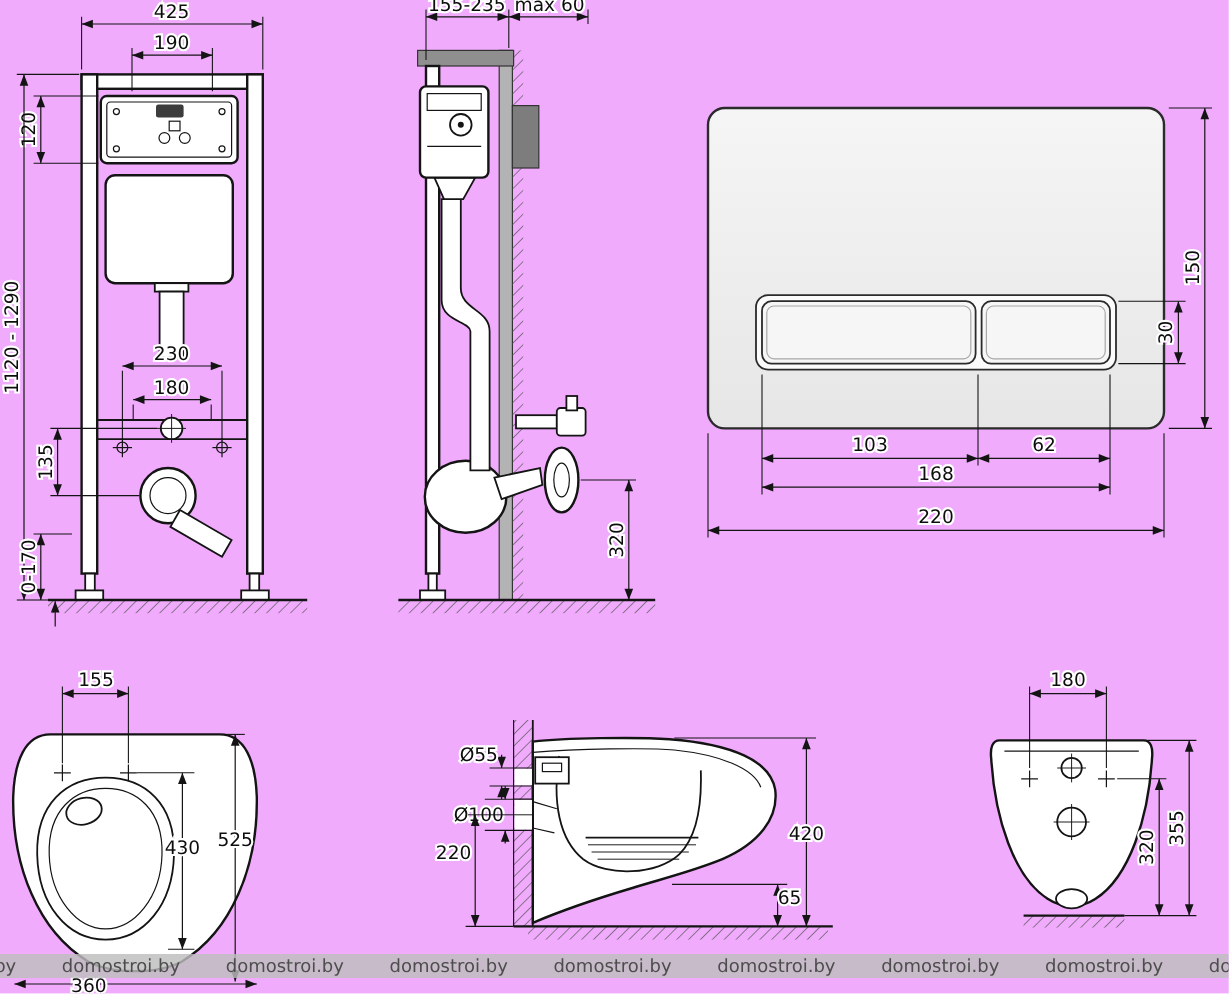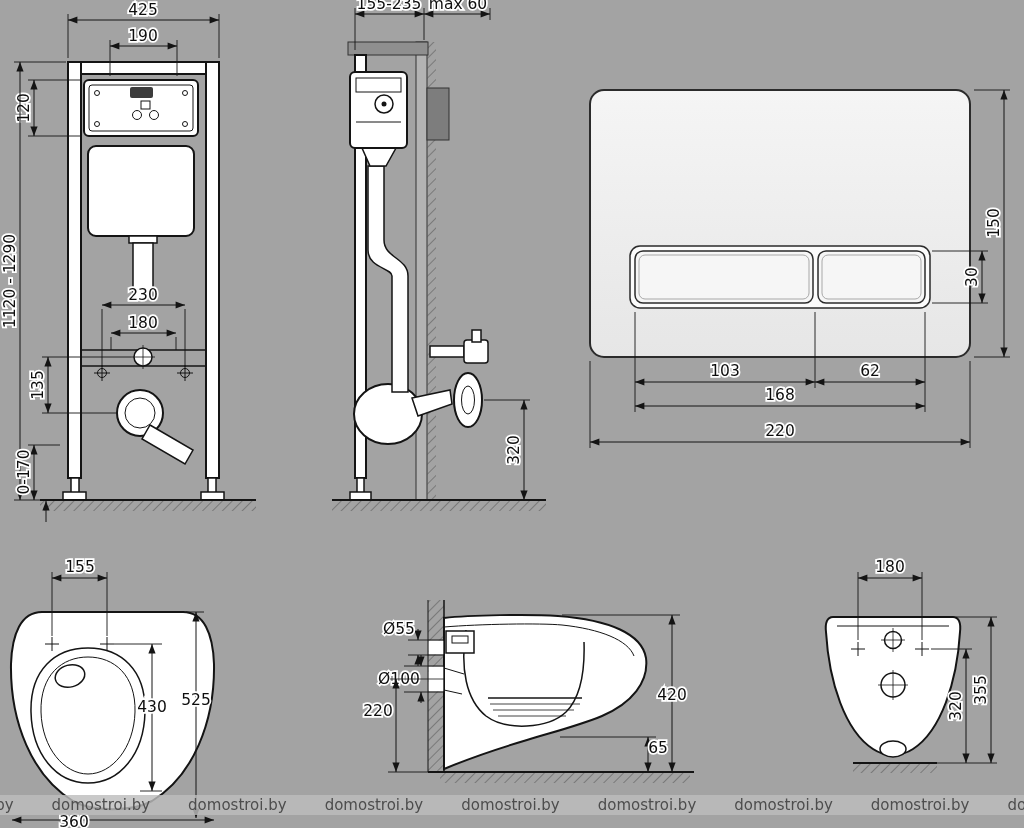--- a/index.html
+++ b/index.html
@@ -1,17 +1,17 @@
 <!DOCTYPE html>
 <html><head>
 <meta charset="utf-8">
 <title>Installation dimensions drawing</title>
 <style>
   html,body{margin:0;padding:0;background:#fff;}
-  .stage{position:relative;width:1024px;height:828px;background:#a3a3a3;overflow:hidden;font-family:"DejaVu Sans",sans-serif;}
+  .stage{position:relative;width:1024px;height:828px;background:#f0abfc;overflow:hidden;font-family:"DejaVu Sans",sans-serif;}
   .stage > svg{position:absolute;left:0;top:0;}
   svg text{font-family:"DejaVu Sans",sans-serif;}
   .t{font-size:15.5px;text-anchor:middle;fill:#0d0d0d;stroke:#ffffff;stroke-width:3.5px;paint-order:stroke;}
   .o2{fill:#fff;stroke:#141414;stroke-width:2;}
   .o15{fill:#fff;stroke:#141414;stroke-width:1.5;}
   .l2{fill:none;stroke:#141414;stroke-width:2;}
   .l15{fill:none;stroke:#141414;stroke-width:1.5;}
   .l1{fill:none;stroke:#141414;stroke-width:1;}
   .thin{fill:none;stroke:#141414;stroke-width:0.8;}
   .dim{fill:none;stroke:#141414;stroke-width:1;}

